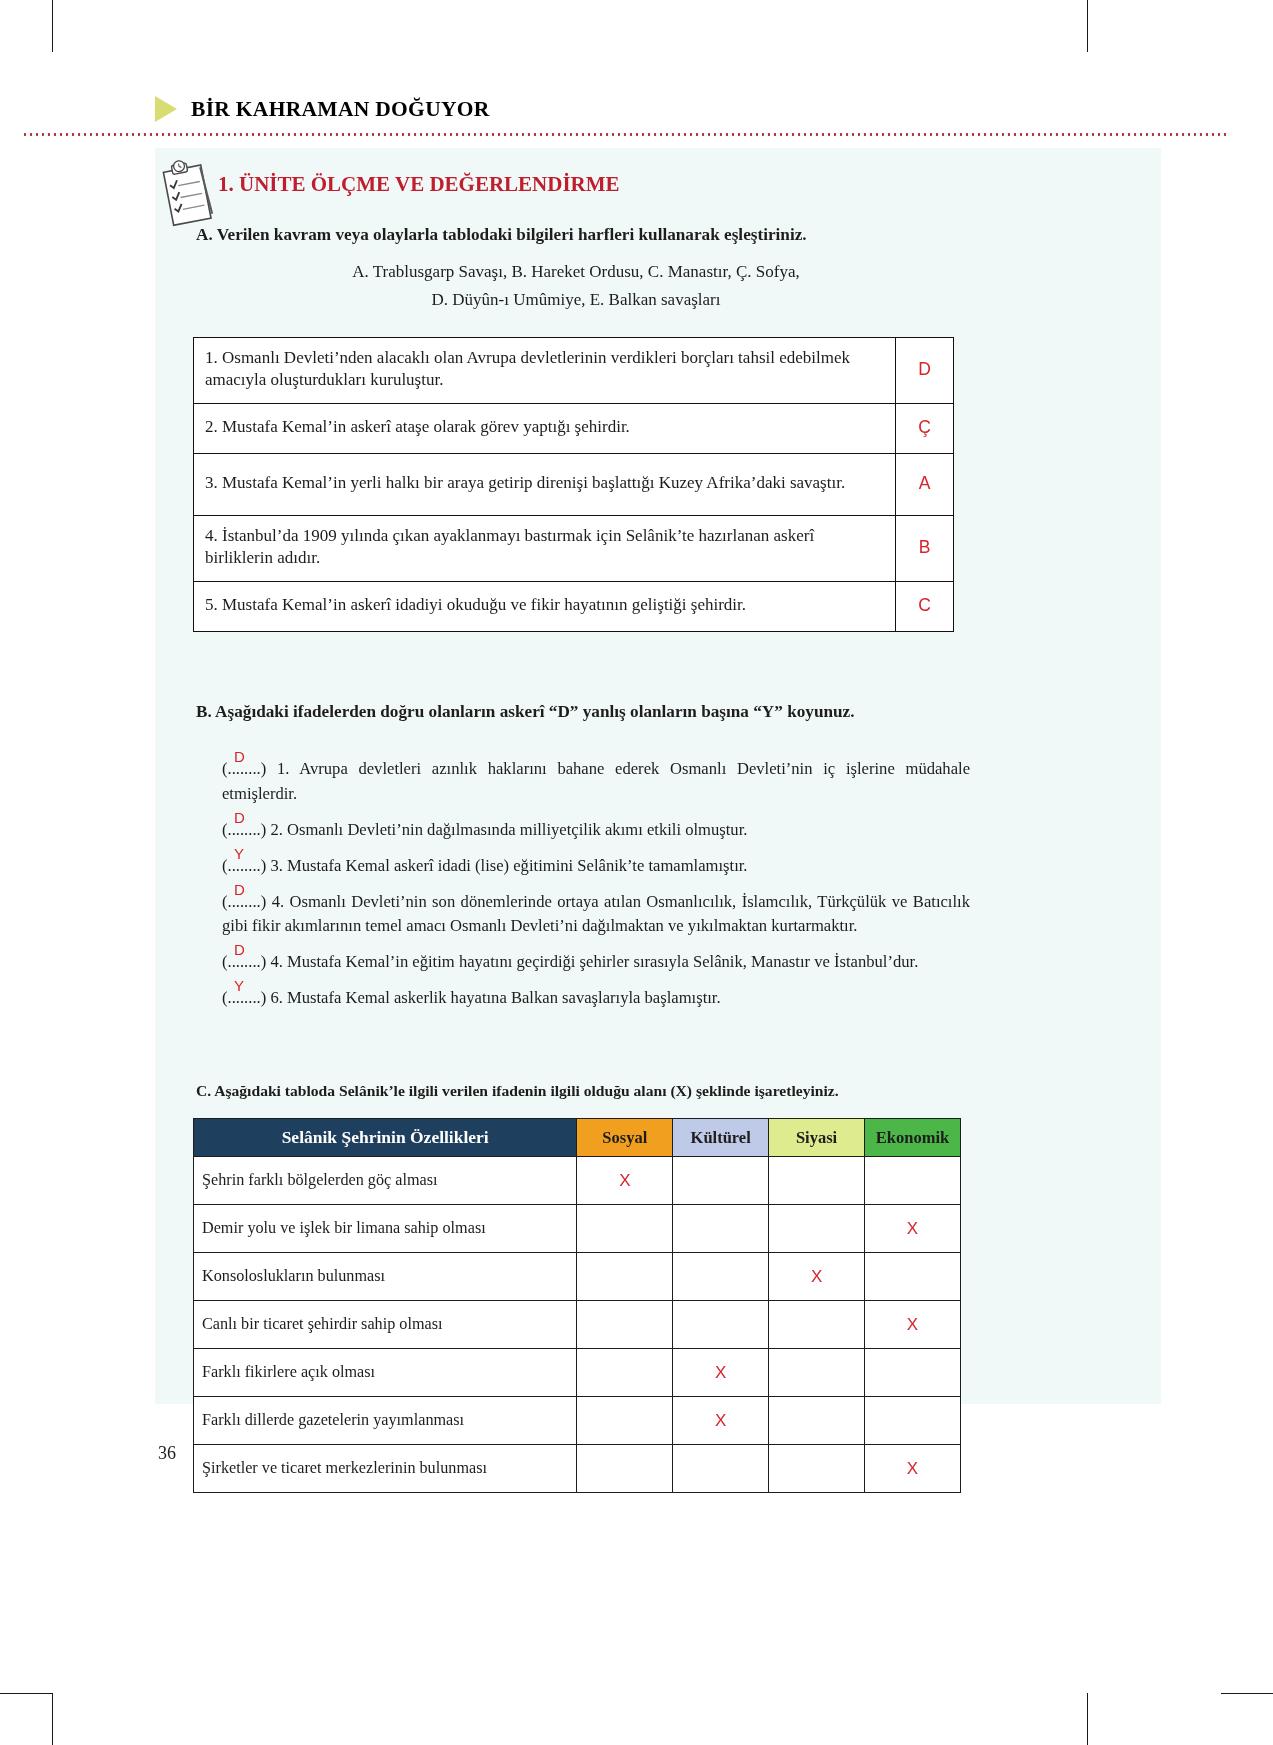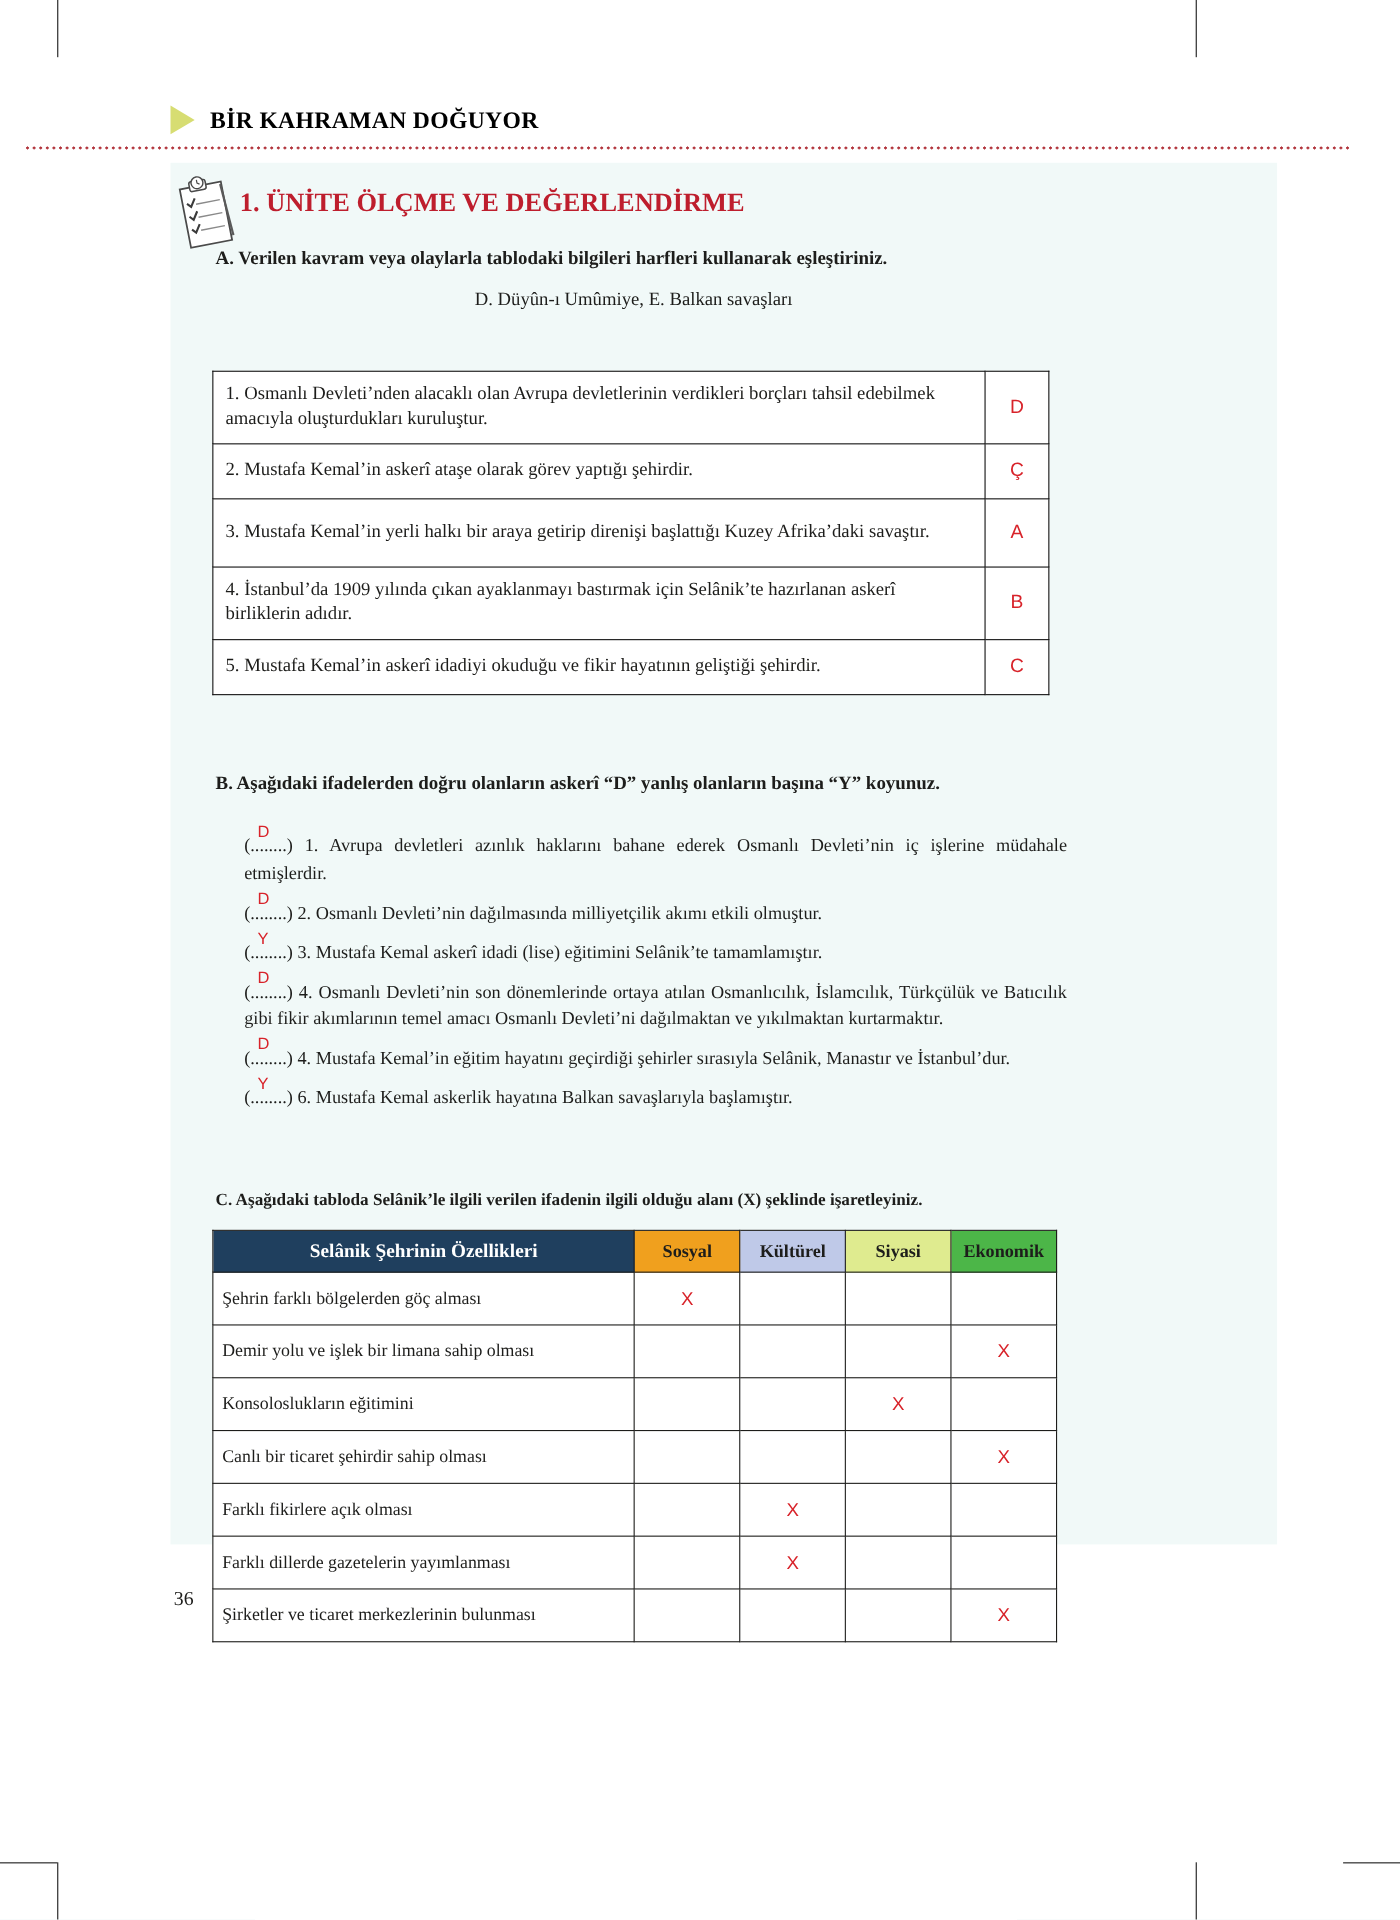--- a/index.html
+++ b/index.html
@@ -39,21 +39,21 @@
   
   .panel {
     position:absolute; left:155px; top:148px;
     width:1006px; height:1256px;
     background:#f1f9f8;
   }
 
   
   .unit-head {
     position:absolute; left:218px; top:172px;
-    color:#be1e2d; font-weight:bold; font-size:24px;text-align:center;
+    color:#be1e2d; font-weight:bold; font-size:21px;text-align:center;
   }
   .clipboard { position:absolute; left:158px; top:160px; width:60px; height:68px; }
 
   
   .sec-a-title {
     position:absolute; left:196px; top:225px; width:800px;
     font-weight:bold; font-size:17.2px; color:#1d1d1b;
   }
   .concepts {
     position:absolute; left:196px; top:258px; width:760px;
@@ -163,20 +163,21 @@
     <path d="M14 34 l3.2 3.4 l4.6 -7" stroke="#3b3b3b" stroke-width="1.9" fill="none"></path>
     <path d="M14 46 l3.2 3.4 l4.6 -7" stroke="#3b3b3b" stroke-width="1.9" fill="none"></path>
     <line x1="47" y1="10" x2="50" y2="58" stroke="#5a5a5a" stroke-width="2"></line>
   </g>
 </svg>
 
 <div class="unit-head">1. ÜNİTE ÖLÇME VE DEĞERLENDİRME</div>
 
 <div class="sec-a-title">A. Verilen kavram veya olaylarla tablodaki bilgileri harfleri kullanarak eşleştiriniz.</div>
 <div class="concepts">
+  <div>A. Trablusgarp Savaşı, B. Hareket Ordusu, C. Manastır, Ç. Sofya,</div>
   <div>D. Düyûn-ı Umûmiye, E. Balkan savaşları</div>
 </div>
 
 <table class="match">
   <tbody>
     <tr class="r1">
       <td>1. Osmanlı Devleti’nden alacaklı olan Avrupa devletlerinin verdikleri borçları tahsil edebilmek amacıyla oluşturdukları kuruluştur.</td>
       <td class="ans">D</td>
     </tr>
     <tr class="r2">
@@ -253,21 +254,21 @@
         <td class="mark"></td>
       </tr>
       <tr>
         <td>Demir yolu ve işlek bir limana sahip olması</td>
         <td class="mark"></td>
         <td class="mark"></td>
         <td class="mark"></td>
         <td class="mark">X</td>
       </tr>
       <tr>
-        <td>Konsoloslukların eğitimini</td>
+        <td>Konsoloslukların bulunması</td>
         <td class="mark"></td>
         <td class="mark"></td>
         <td class="mark">X</td>
         <td class="mark"></td>
       </tr>
       <tr>
         <td>Canlı bir ticaret şehirdir sahip olması</td>
         <td class="mark"></td>
         <td class="mark"></td>
         <td class="mark"></td>

